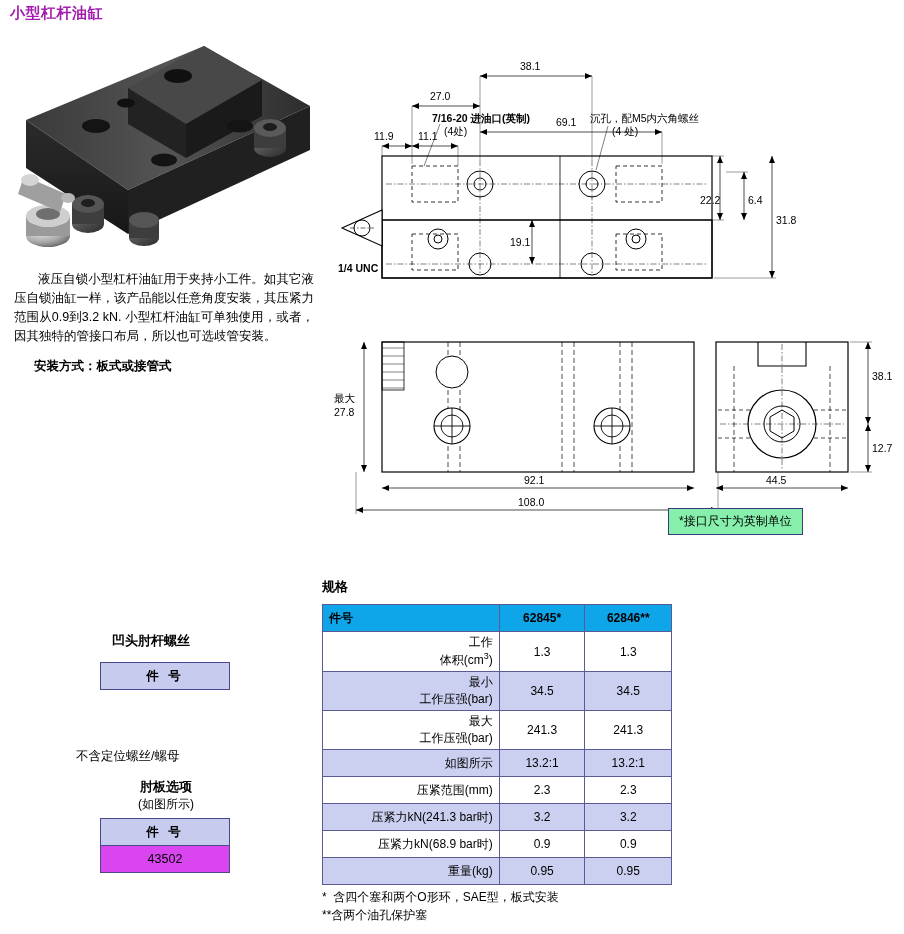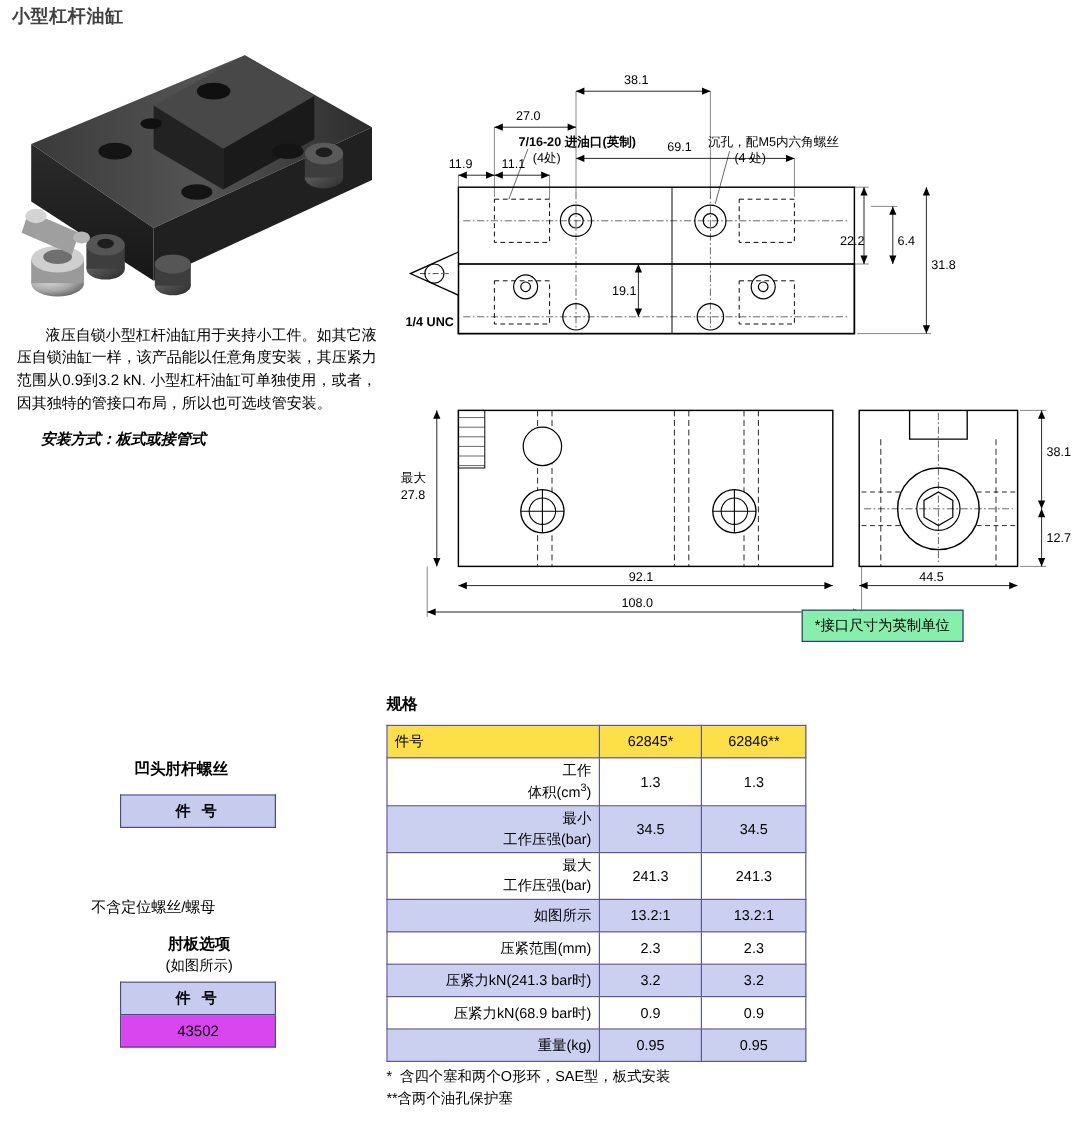--- a/index.html
+++ b/index.html
@@ -15,21 +15,21 @@
     color: #000000;
     position: relative;
     overflow: hidden;
   }
   .page-title {
     position: absolute;
     left: 10px;
     top: 4px;
     font-size: 15px;
     font-weight: bold;
-    color: #404040;
+    color: #a21caf;
     letter-spacing: 0.5px;
   }
 
   
   .photo {
     position: absolute;
     left: 8px;
     top: 28px;
     width: 310px;
     height: 240px;
@@ -46,21 +46,20 @@
     line-height: 19px;
     text-align: justify;
   }
   .desc p { margin: 0; text-indent: 24px; }
   .mount {
     position: absolute;
     left: 34px;
     top: 358px;
     font-size: 12.5px;
     font-weight: bold;
-    font-style: italic;
   }
 
   
   .drawing {
     position: absolute;
     left: 320px;
     top: 24px;
     width: 578px;
     height: 520px;
   }
@@ -163,23 +162,23 @@
   }
   .spec td, .spec th {
     border: 1px solid #5a5a95;
     font-size: 12px;
     padding: 2px 6px;
     height: 22px;
   }
   .spec .lbl { width: 188px; text-align: right; }
   .spec .val { width: 80px; text-align: center; }
   .spec tr.hdr th {
-    background: #fde047;
+    background: #0ea5e9;
     color: #000;
-    font-weight: normal;
+    font-weight: bold;
     text-align: left;
   }
   .spec tr.hdr th.val { text-align: center; }
   .spec tr.shade td { background: #ccd0f0; }
   .spec tr.plain td { background: #ffffff; }
   .spec .sub { font-size: 9px; vertical-align: super; }
   .footnotes {
     position: absolute;
     left: 322px;
     top: 888px;

